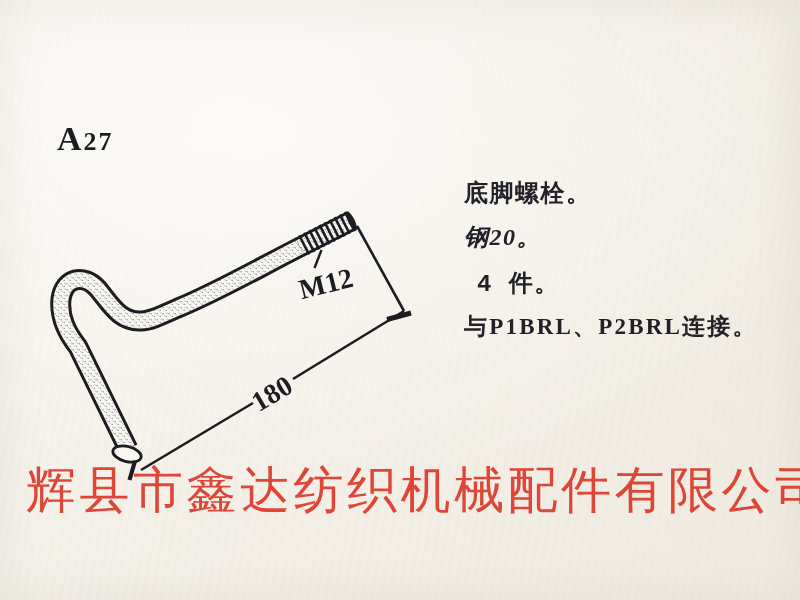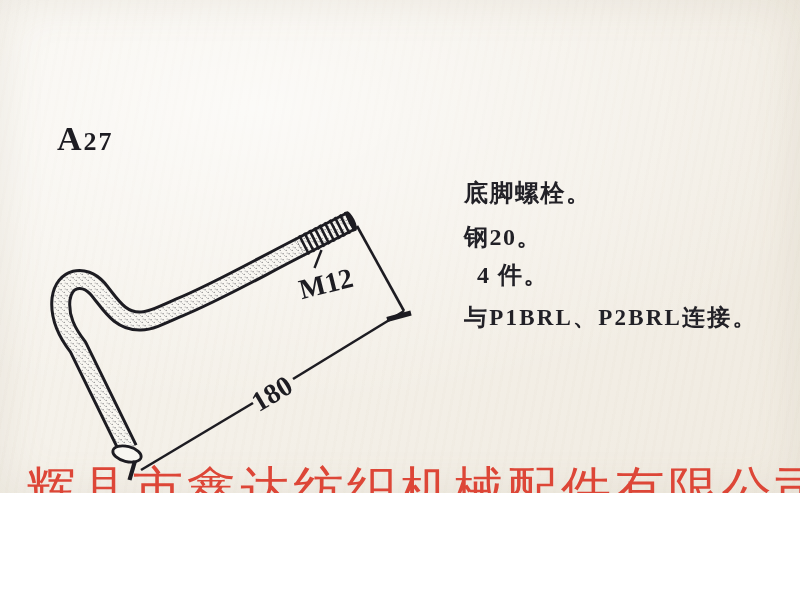--- a/index.html
+++ b/index.html
@@ -1,19 +1,19 @@
 <!DOCTYPE html>
 <html><head>
 <meta charset="utf-8">
 <style>
   html,body{margin:0;padding:0;}
   body{width:800px;height:600px;overflow:hidden;font-family:"Liberation Serif",serif;}
 
   .paper{
-    position:relative;width:800px;height:493px;overflow:hidden;
+    position:relative;width:800px;height:600px;overflow:hidden;
     background-color:#f8f6f1;
     background-image:
       radial-gradient(140% 110% at 32% 22%, rgba(255,255,255,.65) 0%, rgba(255,255,255,0) 55%),
       linear-gradient(115deg, rgba(236,228,214,.14) 0%, rgba(224,212,192,.30) 92%),
       repeating-linear-gradient(100deg, rgba(188,172,146,.035) 0 3px, rgba(255,255,255,0) 3px 9px);
     box-shadow: inset 0 0 46px rgba(158,138,108,.13);
   }
 
   .part-code{
     position:absolute;left:57px;top:120px;
@@ -21,22 +21,22 @@
   }
   .part-code::first-letter{font-size:34px;}
 
   .drawing-svg{position:absolute;left:0;top:0;pointer-events:none;}
 
   .notes{position:absolute;left:464px;top:181px;color:#222127;}
   .note-line{
     font-weight:700;font-size:24px;line-height:25px;letter-spacing:1.5px;
     margin:0 0 19px 0;white-space:nowrap;
   }
-  .note-line.l2{margin-bottom:13px;}
-  .note-line.l3{margin-bottom:17px;padding-left:13px;}
+  .note-line.l2{margin-bottom:22px;font-style:italic;}
+  .note-line.l3{margin-bottom:17px;padding-left:13px;font-family:Liberation Mono, monospace;}
   .note-line.l4{font-size:23px;letter-spacing:2.2px;font-family:Liberation Serif, serif;}
 
   .watermark{
     position:absolute;left:26px;top:464px;
     font-size:50px;line-height:52px;font-weight:400;letter-spacing:3.5px;
     color:#dc3a2b;opacity:.93;white-space:nowrap;
   }
 </style>
 </head>
 <body>

